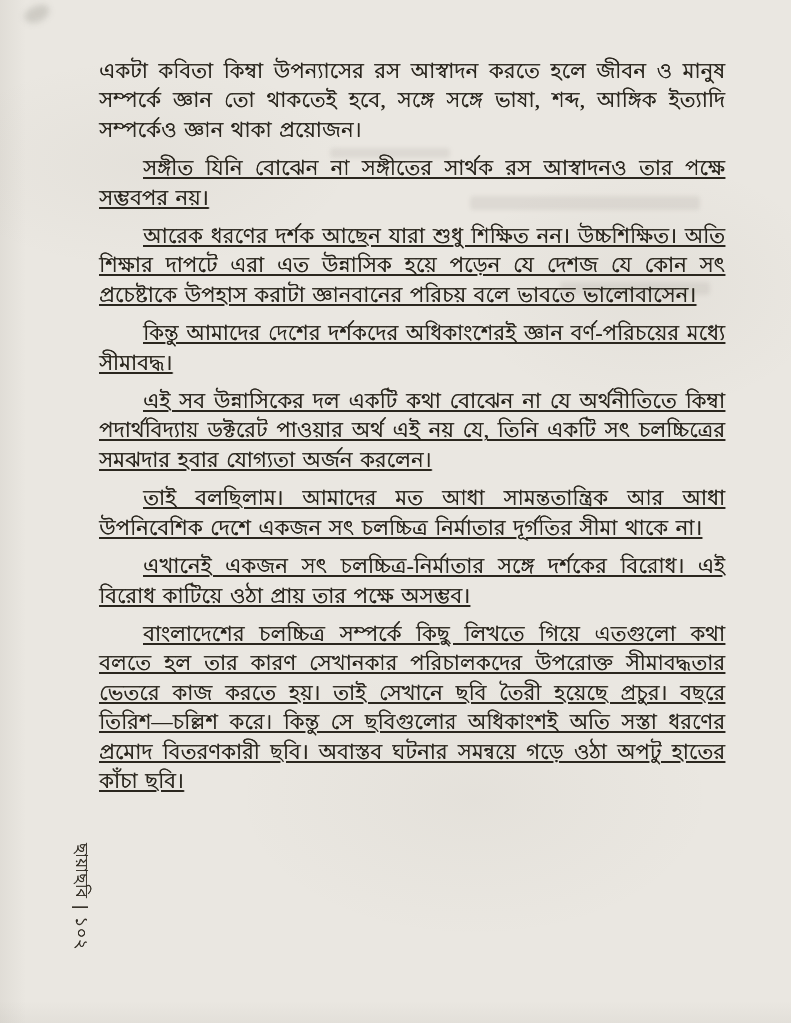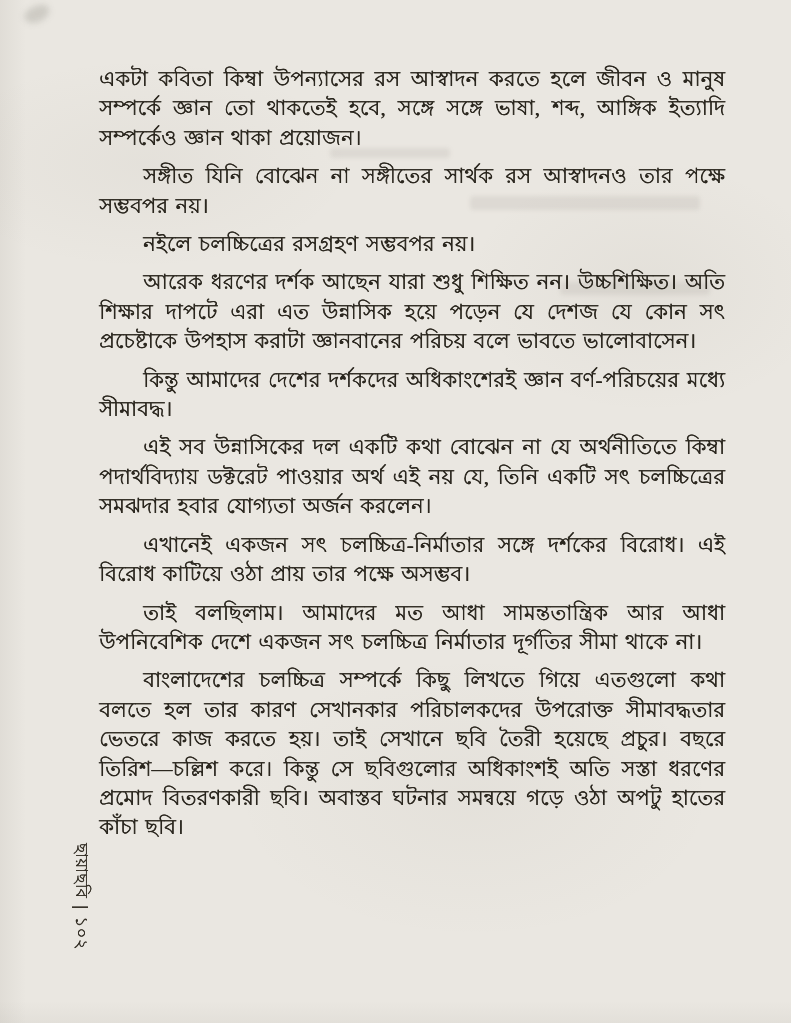--- a/index.html
+++ b/index.html
@@ -46,24 +46,25 @@
     left:99px;top:57px;
     width:626px;
     font-size:21px;
     line-height:29.4px;
     text-align:justify;
     letter-spacing:0.2px;
     word-spacing:2px;
     text-shadow:0.45px 0 0 currentColor; 
   }
   .content p{
-    margin:8px 0 9px 0;
+    margin:0 0 9px 0;
   }
   .content p.indent{
     text-indent:44px;
+    text-decoration:underline;
   }
   .spine{
     position:absolute;
     left:94px;top:843px;
     transform:rotate(90deg);
     transform-origin:top left;
     font-size:16.5px;
     letter-spacing:0.5px;
     white-space:nowrap;
     color:#332e25;
@@ -90,28 +91,27 @@
   </div>
 
   <div class="content">
 
       <p class="para">একটা কবিতা কিম্বা উপন্যাসের রস আস্বাদন করতে হলে জীবন ও মানুষ সম্পর্কে জ্ঞান তো থাকতেই হবে, সঙ্গে সঙ্গে ভাষা, শব্দ, আঙ্গিক ইত্যাদি সম্পর্কেও জ্ঞান থাকা প্রয়োজন।</p>
 
       <p class="para indent">সঙ্গীত যিনি বোঝেন না সঙ্গীতের সার্থক রস আস্বাদনও তার পক্ষে সম্ভবপর নয়।</p>
 
 
 
-      <p class="para indent">নইলে চলচ্চিত্রের রসগ্রহণ সম্ভবপর নয়।</p>
 
       <p class="para indent">আরেক ধরণের দর্শক আছেন যারা শুধু শিক্ষিত নন। উচ্চশিক্ষিত। অতি শিক্ষার দাপটে এরা এত উন্নাসিক হয়ে পড়েন যে দেশজ যে কোন সৎ প্রচেষ্টাকে উপহাস করাটা জ্ঞানবানের পরিচয় বলে ভাবতে ভালোবাসেন।</p>
 
       <p class="para indent">কিন্তু আমাদের দেশের দর্শকদের অধিকাংশেরই জ্ঞান বর্ণ-পরিচয়ের মধ্যে সীমাবদ্ধ।</p>
 
       <p class="para indent">এই সব উন্নাসিকের দল একটি কথা বোঝেন না যে অর্থনীতিতে কিম্বা পদার্থবিদ্যায় ডক্টরেট পাওয়ার অর্থ এই নয় যে, তিনি একটি সৎ চলচ্চিত্রের সমঝদার হবার যোগ্যতা অর্জন করলেন।</p>
 
+      <p class="para indent">তাই বলছিলাম। আমাদের মত আধা সামন্ততান্ত্রিক আর আধা উপনিবেশিক দেশে একজন সৎ চলচ্চিত্র নির্মাতার দূর্গতির সীমা থাকে না।</p>
+
       <p class="para indent">এখানেই একজন সৎ চলচ্চিত্র-নির্মাতার সঙ্গে দর্শকের বিরোধ। এই বিরোধ কাটিয়ে ওঠা প্রায় তার পক্ষে অসম্ভব।</p>
-
-      <p class="para indent">তাই বলছিলাম। আমাদের মত আধা সামন্ততান্ত্রিক আর আধা উপনিবেশিক দেশে একজন সৎ চলচ্চিত্র নির্মাতার দূর্গতির সীমা থাকে না।</p>
 
       <p class="para indent">বাংলাদেশের চলচ্চিত্র সম্পর্কে কিছু লিখতে গিয়ে এতগুলো কথা বলতে হল তার কারণ সেখানকার পরিচালকদের উপরোক্ত সীমাবদ্ধতার ভেতরে কাজ করতে হয়। তাই সেখানে ছবি তৈরী হয়েছে প্রচুর। বছরে তিরিশ—চল্লিশ করে। কিন্তু সে ছবিগুলোর অধিকাংশই অতি সস্তা ধরণের প্রমোদ বিতরণকারী ছবি। অবাস্তব ঘটনার সমন্বয়ে গড়ে ওঠা অপটু হাতের কাঁচা ছবি।</p>
     </div>
 
 </div>
 
 </body></html>

